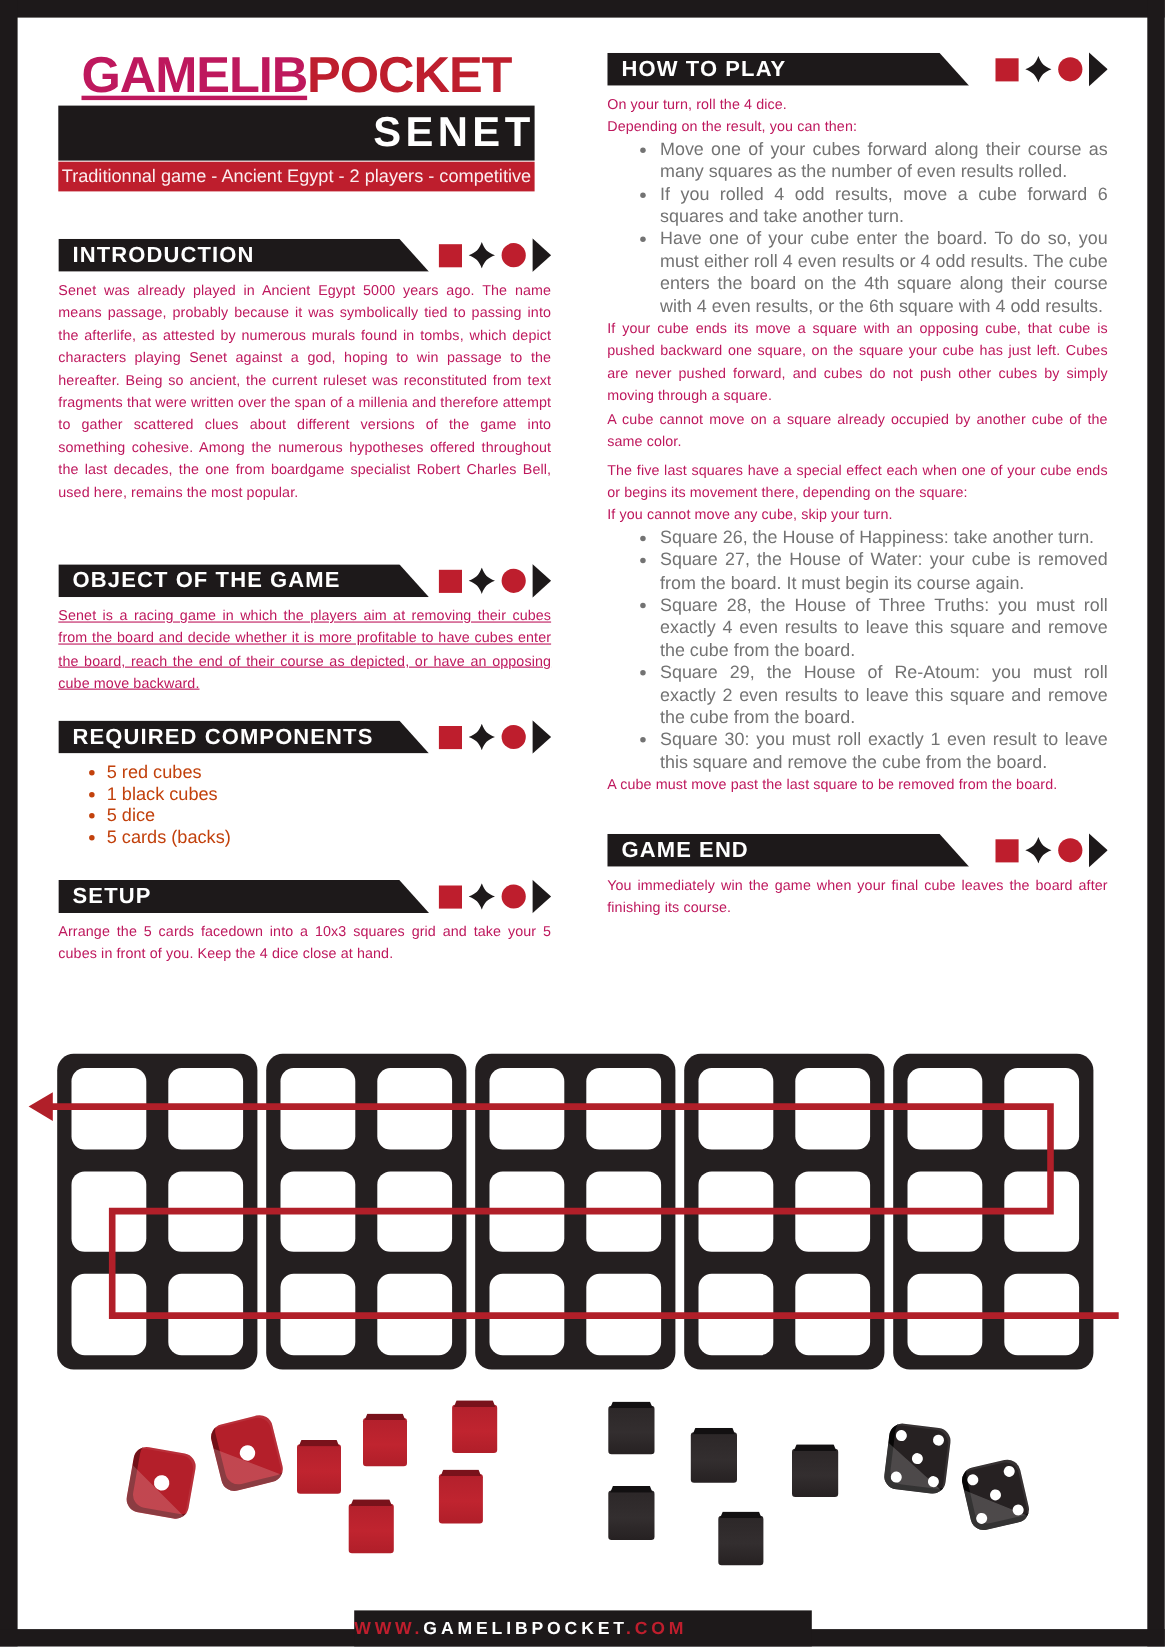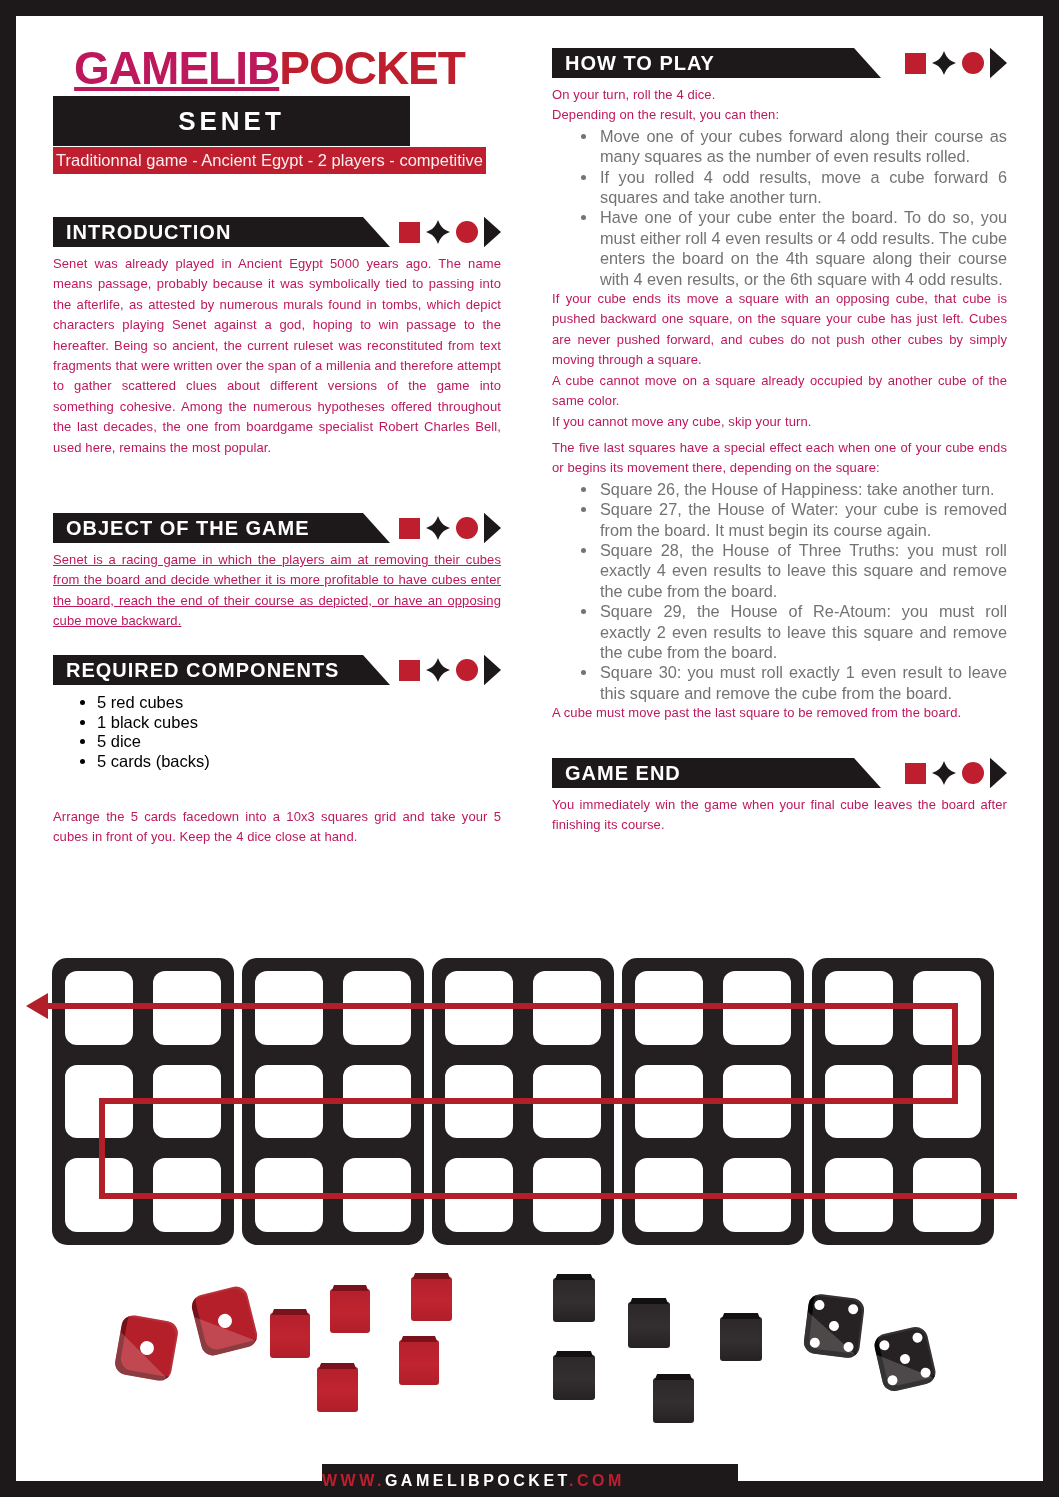--- a/index.html
+++ b/index.html
@@ -8,22 +8,22 @@
   .frame{position:absolute;background:#1d191a;}
   .frame.top{left:0;top:0;width:1059px;height:16px;}
   .frame.bottom{left:0;top:1481px;width:1059px;height:16px;}
   .frame.left{left:0;top:0;width:16px;height:1497px;}
   .frame.right{left:1043px;top:0;width:16px;height:1497px;}
 
   
   .logo{position:absolute;left:53px;top:44px;width:433px;text-align:center;
         font-size:46px;font-weight:bold;letter-spacing:-1px;line-height:48px;white-space:nowrap;}
   .logo .lb{color:#be185d;text-decoration:underline;} .logo .lr{color:#be1e2d;}
-  .title-banner{position:absolute;left:53px;top:96px;width:357px;height:50px;background:#1d191a;
-        color:#ffffff;font-size:26px;font-weight:bold;letter-spacing:4px;text-align:center;line-height:50px;}
+  .title-banner{position:absolute;left:53px;top:96px;width:433px;height:50px;background:#1d191a;
+        color:#ffffff;font-size:38px;font-weight:bold;letter-spacing:4px;text-align:right;line-height:50px;}
   .tagline{position:absolute;left:53px;top:147px;width:433px;height:27px;background:#be1e2d;
         color:#fbeef0;font-size:16.5px;text-align:center;line-height:27px;}
 
   
   .section{position:absolute;}
   .section.colL{left:53px;width:448px;}
   .section.colR{left:552px;width:455px;}
   .sec-head{display:flex;align-items:center;justify-content:space-between;height:30px;}
   .banner{height:30px;background:#1d191a;color:#fff;font-size:20px;font-weight:bold;
           letter-spacing:1px;line-height:31px;padding-left:13px;box-sizing:border-box;
@@ -35,21 +35,21 @@
   .ic-diamond{width:24px;height:24px;display:block;}
   .ic-tri{width:17px;height:34px;display:block;}
 
   .body{margin:6px 0 0 0;font-size:13px;line-height:20.4px;color:#be185d;
         text-align:justify;letter-spacing:0.1px;}
   p.body{margin-top:6px;}
   p.m0{margin-top:0;}
   .gap-top{margin-top:20px;}
   ul.blist{margin:0;padding-left:46px;font-size:16.3px;line-height:20.4px;color:#737373;text-align:justify;}
   ul.blist li{padding-left:2px;}
-  ul.comp{margin:8px 0 0 0;padding-left:44px;font-size:16.5px;line-height:19.5px;color:#000000;}
+  ul.comp{margin:8px 0 0 0;padding-left:44px;font-size:16.5px;line-height:19.5px;color:#c2410c;}
 
   
   .board{position:absolute;left:52px;top:958px;width:951px;height:287px;display:flex;gap:8px;}
   .panel{width:182px;height:287px;background:#241f20;border-radius:15px;box-sizing:border-box;
          padding:13px;display:grid;grid-template-columns:1fr 1fr;grid-template-rows:1fr 1fr 1fr;gap:20px;}
   .cell{background:#ffffff;border-radius:12px;}
   svg.course{position:absolute;left:0;top:0;width:1059px;height:1497px;pointer-events:none;}
 
   
   .cube{position:absolute;border-radius:3px;}
@@ -142,20 +142,33 @@
     </div>
     <ul class="comp">
       <li>5 red cubes</li>
       <li>1 black cubes</li>
       <li>5 dice</li>
       <li>5 cards (backs)</li>
     </ul>
   </div>
 
   <div class="section colL" style="top:800px;">
+    <div class="sec-head">
+      <div class="banner">SETUP</div>
+      <div class="icons">
+        <span class="ic-sq"></span>
+        <svg class="ic-diamond" viewBox="0 0 100 100">
+            <path d="M50 0 C60 28 72 40 100 50 C72 60 60 72 50 100 C40 72 28 60 0 50 C28 40 40 28 50 0 Z" fill="#1d191a"></path>
+          </svg>
+        <span class="ic-circle"></span>
+        <svg class="ic-tri" viewBox="0 0 20 36">
+            <polygon points="0,0 20,18 0,36" fill="#1d191a"></polygon>
+          </svg>
+      </div>
+    </div>
     <p class="body m0" style="margin-top:7px;">Arrange the 5 cards facedown into a 10x3 squares grid and take your 5 cubes in front of you. Keep the 4 dice close at hand.</p>
   </div>
 
   <div class="section colR" style="top:48px;">
     <div class="sec-head">
       <div class="banner">HOW TO PLAY</div>
       <div class="icons">
         <span class="ic-sq"></span>
         <svg class="ic-diamond" viewBox="0 0 100 100">
             <path d="M50 0 C60 28 72 40 100 50 C72 60 60 72 50 100 C40 72 28 60 0 50 C28 40 40 28 50 0 Z" fill="#1d191a"></path>
@@ -168,22 +181,22 @@
     </div>
     <p class="body" style="margin-top:7px;">On your turn, roll the 4 dice.</p>
     <p class="body m0">Depending on the result, you can then:</p>
     <ul class="blist">
       <li>Move one of your cubes forward along their course as many squares as the number of even results rolled.</li>
       <li>If you rolled 4 odd results, move a cube forward 6 squares and take another turn.</li>
       <li>Have one of your cube enter the board. To do so, you must either roll 4 even results or 4 odd results. The cube enters the board on the 4th square along their course with 4 even results, or the 6th square with 4 odd results.</li>
     </ul>
     <p class="body m0">If your cube ends its move a square with an opposing cube, that cube is pushed backward one square, on the square your cube has just left. Cubes are never pushed forward, and cubes do not push other cubes by simply moving through a square.</p>
     <p class="body m0">A cube cannot move on a square already occupied by another cube of the same color.</p>
+    <p class="body gap-top">The five last squares have a special effect each when one of your cube ends or begins its movement there, depending on the square:</p>
     <p class="body m0">If you cannot move any cube, skip your turn.</p>
-    <p class="body gap-top">The five last squares have a special effect each when one of your cube ends or begins its movement there, depending on the square:</p>
     <ul class="blist">
       <li>Square 26, the House of Happiness: take another turn.</li>
       <li>Square 27, the House of Water: your cube is removed from the board. It must begin its course again.</li>
       <li>Square 28, the House of Three Truths: you must roll exactly 4 even results to leave this square and remove the cube from the board.</li>
       <li>Square 29, the House of Re-Atoum: you must roll exactly 2 even results to leave this square and remove the cube from the board.</li>
       <li>Square 30: you must roll exactly 1 even result to leave this square and remove the cube from the board.</li>
     </ul>
     <p class="body m0">A cube must move past the last square to be removed from the board.</p>
   </div>
 

